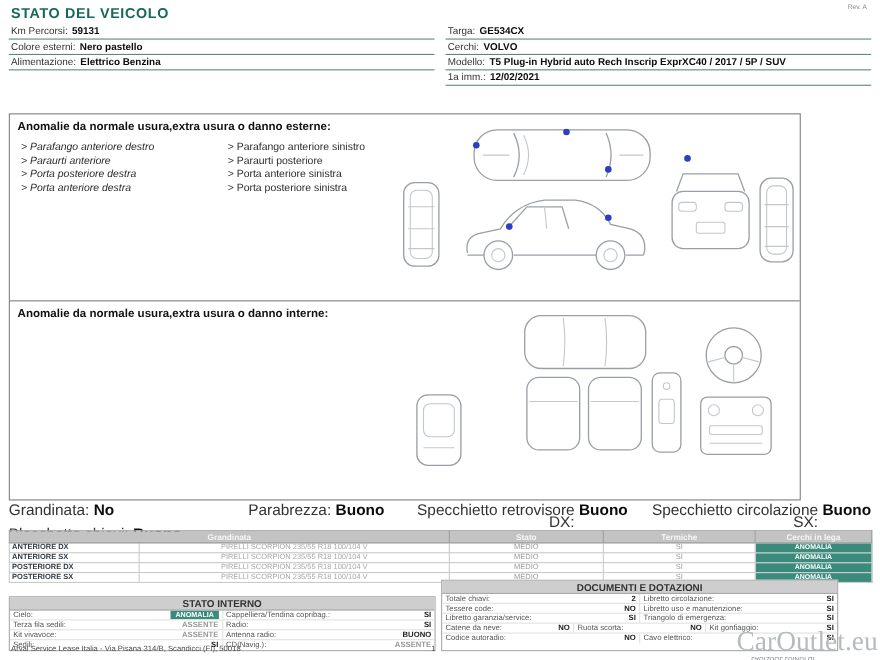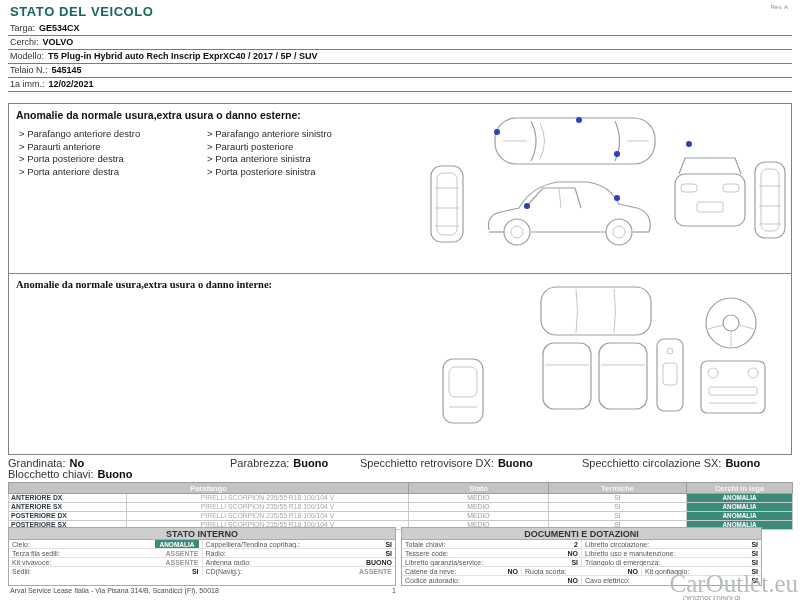--- a/index.html
+++ b/index.html
@@ -17,56 +17,56 @@
 
   
   .info-area { position:absolute; top:22px; left:8px; width:784px; display:flex; gap:10px; }
   .info-col { flex:1; }
   .irow { display:flex; gap:4px; border-bottom:1px solid #5f877c; padding:1px 2px 2px; 
           font-size:9px; line-height:10px; }
   .irow .lbl { color:#333; white-space:nowrap; }
   .irow .val { font-weight:bold; color:#0c0c0c; }
 
   
-  .main-box { position:absolute; top:103px; left:8px; width:784px; height:352px; border:1px solid #7f7f7f; }
+  .main-box { position:absolute; top:103px; left:8px; width:720px; height:352px; border:1px solid #7f7f7f; }
   .sec-ext { position:relative; height:170px; border-bottom:1px solid #7f7f7f; }
-  .sec-int { position:relative; height:180px;font-family:Liberation Serif, serif; }
+  .sec-int { position:relative; height:180px; }
   .sec-title { position:absolute; top:5px; left:7px; font-size:10.5px; font-weight:bold; color:#111; }
   .dmg-cols { position:absolute; top:24px; left:10px; display:flex; }
   .dmg-cols ul { list-style:none; font-size:9.5px; line-height:12.5px; color:#2b2b2b; }
-  .dmg-cols ul:first-child { width:188px; }
+  .dmg-cols ul:first-child { width:188px;font-style:italic; }
   .dmg-cols li::before { content:"> "; }
   .diag-ext { position:absolute; top:6px; right:2px; width:386px; height:158px; }
   .diag-int { position:absolute; top:7px; right:6px; width:356px; height:166px; }
   svg .ln { fill:none; stroke:#9aa0a6; stroke-width:1.2; }
   svg .ln2 { fill:none; stroke:#c3c7cb; stroke-width:1; }
   svg .dot { fill:#2b3fc0; stroke:none; }
 
   
-  .summary { position:absolute; top:458px; left:8px; width:784px; font-size:11px; line-height:11px;text-align:right; }
+  .summary { position:absolute; top:458px; left:8px; width:784px; font-size:14px; line-height:11px;text-align:right; }
   .sumrow { display:flex; }
   .spair { display:flex; gap:4px; }
   .spair .lbl { color:#333; }
   .spair .val { font-weight:bold; color:#0c0c0c; }
   .w1 { width:222px; } .w2 { width:130px; } .w3 { width:222px; }
 
   
   .tires { position:absolute; top:482px; left:8px; width:784px; border-collapse:collapse; table-layout:fixed; }
   .tires th { background:#c3c3c3; color:#f6f6f6; font-size:7.5px; font-weight:bold;
               height:11px; border:1px solid #9e9e9e; }
   .tires td { border:1px solid #cacaca; height:8px; font-size:6.8px; padding:0 2px; line-height:8px; }
   td.pos { font-weight:bold; color:#2f3a46; }
   td.tname { color:#a8a8a8; text-align:center; }
   td.tstato, td.tterm { color:#9a9a9a; text-align:center; }
   td.tcerchi { background:#3a8b7b; color:#fff; text-align:center; font-weight:bold; font-size:6.3px; }
 
   
   .btables { position:absolute; top:527px; left:8px; width:784px; display:flex; gap:5px; }
   .btable { border:1px solid #a9a9a9; background:#fff; }
-  .btable.lft { width:388px; }
+  .btable.lft { width:388px;margin-top:15px; }
   .btable.rgt { width:361px; }
   .bhead { background:#cecece; text-align:center; font-size:9px; font-weight:bold; color:#333;
            height:12px; line-height:12px; border-bottom:1px solid #a9a9a9; }
   .brow { display:flex; border-bottom:1px solid #e2e2e2; height:9px; line-height:9px; font-size:7px; }
   .brow:last-child { border-bottom:none; }
   .pairb { flex:1; display:flex; justify-content:space-between; padding:0 3px;
            border-right:1px solid #e2e2e2; overflow:hidden; }
   .pairb:last-child { border-right:none; }
   .plbl { color:#555; white-space:nowrap; }
   .pval { font-weight:bold; color:#222; }
@@ -84,34 +84,44 @@
 <body>
 
 <div class="page">
 
   <div class="title">STATO DEL VEICOLO</div>
   <div class="rev">Rev. A</div>
 
   <div class="info-area">
     <div class="info-col">
       <div class="irow">
+        <span class="lbl">Km Percorsi:</span>
+        <span class="val">59131</span>
+      </div>
+      <div class="irow">
+        <span class="lbl">Colore esterni:</span>
+        <span class="val">Nero pastello</span>
+      </div>
+      <div class="irow">
+        <span class="lbl">Alimentazione:</span>
+        <span class="val">Elettrico Benzina</span>
+      </div>
+    </div>
+    <div class="info-col">
+      <div class="irow">
         <span class="lbl">Targa:</span>
         <span class="val">GE534CX</span>
       </div>
       <div class="irow">
         <span class="lbl">Cerchi:</span>
         <span class="val">VOLVO</span>
       </div>
       <div class="irow">
         <span class="lbl">Modello:</span>
         <span class="val">T5 Plug-in Hybrid auto Rech Inscrip ExprXC40 / 2017 / 5P / SUV</span>
-      </div>
-      <div class="irow">
-        <span class="lbl">Telaio N.:</span>
-        <span class="val">545145</span>
       </div>
       <div class="irow">
         <span class="lbl">1a imm.:</span>
         <span class="val">12/02/2021</span>
       </div>
     </div>
   </div>
 
   <div class="main-box">
 
@@ -255,21 +265,21 @@
   <table class="tires">
     <colgroup>
         <col style="width:118px">
         <col style="width:282px">
         <col style="width:140px">
         <col style="width:138px">
         <col style="width:106px">
       </colgroup>
     <thead>
       <tr>
-        <th colspan="2">Parafango</th>
+        <th colspan="2">Grandinata</th>
         <th>Stato</th>
         <th>Termiche</th>
         <th>Cerchi in lega</th>
       </tr>
     </thead>
     <tbody>
       <tr>
         <td class="pos">ANTERIORE DX</td>
         <td class="tname">PIRELLI SCORPION 235/55 R18 100/104 V</td>
         <td class="tstato">MEDIO</td>

